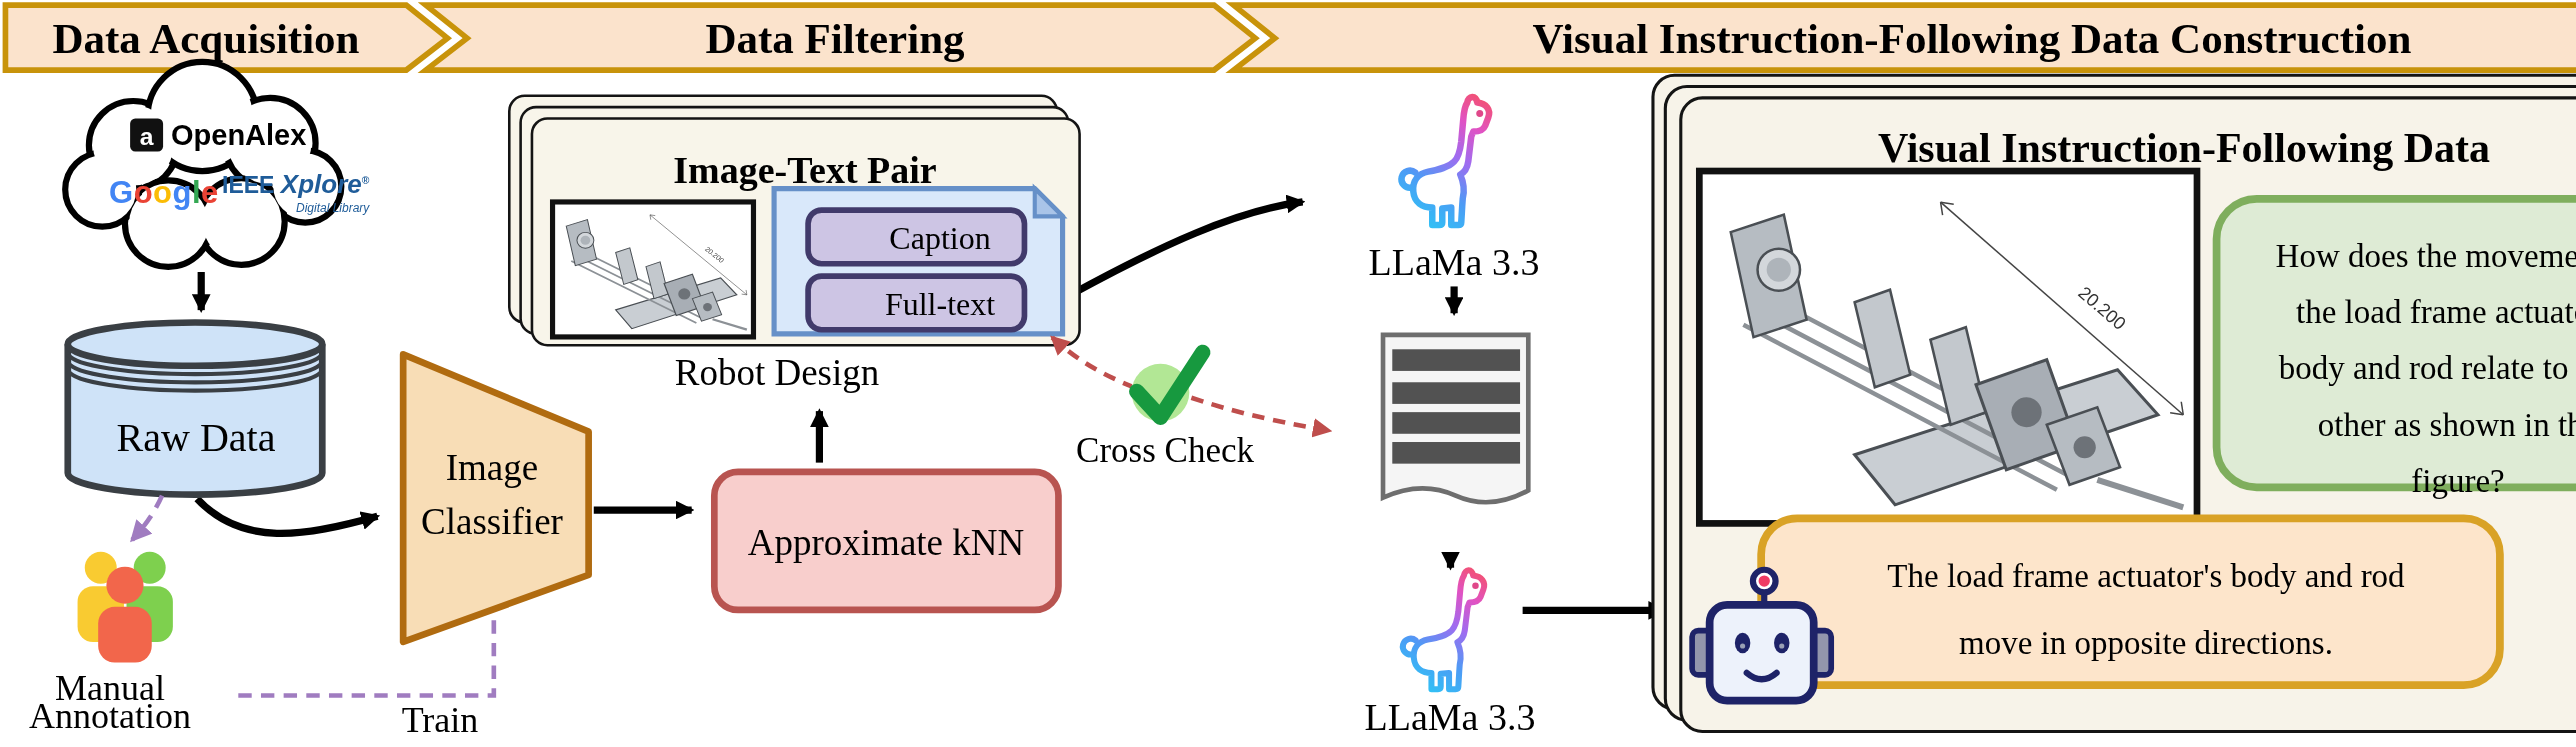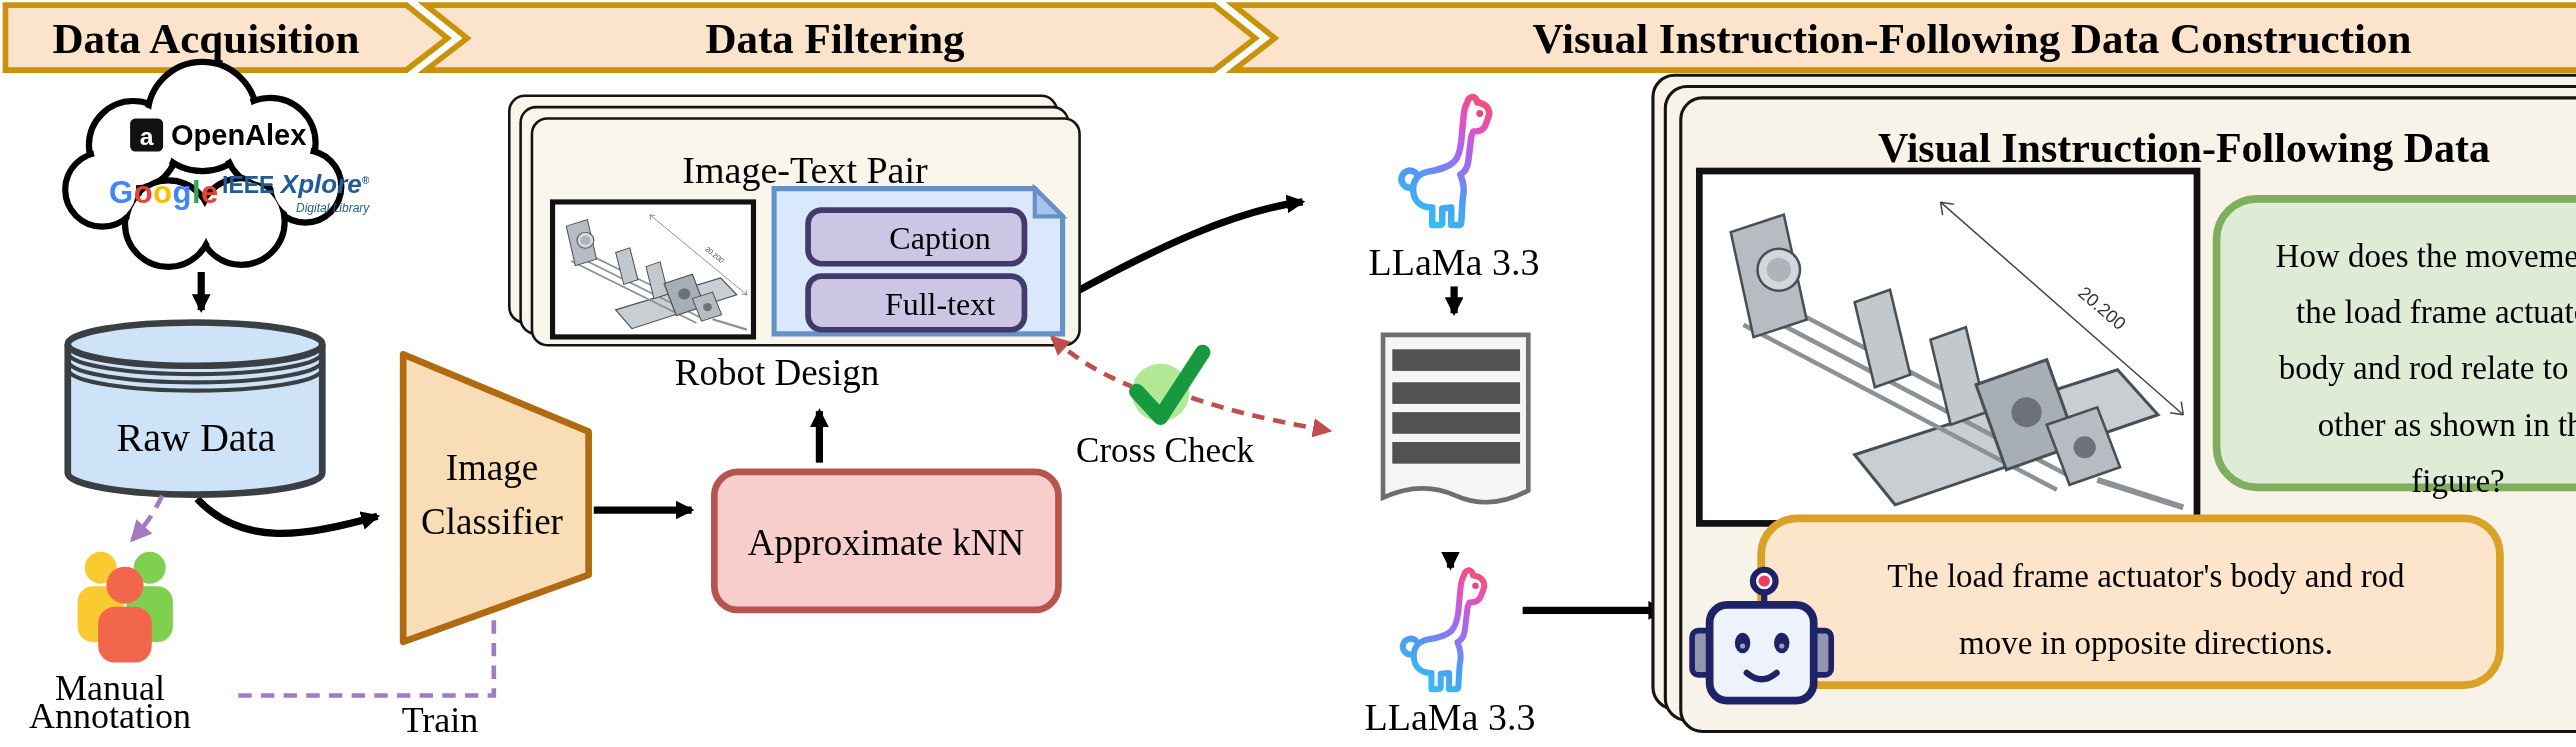--- a/index.html
+++ b/index.html
@@ -2,21 +2,21 @@
 <html style="font-size:8.2px"><head>
 <meta charset="utf-8">
 <style>
   html,body{margin:0;padding:0;background:#fff;}
   .canvas{position:relative;width:2731px;height:747px;background:#ffffff;overflow:hidden;
           font-family:"Liberation Serif",serif;}
   svg.layer{position:absolute;left:0;top:0;width:2731px;height:747px;}
   .lbl{position:absolute;transform:translate(-50%,-50%);white-space:nowrap;color:#000;
        font-family:"Liberation Serif",serif;line-height:1;}
   .banner-lbl{font-weight:bold;font-size:43px;}
-  .title-lbl{font-weight:normal;font-size:38px;}
+  .title-lbl{font-weight:bold;font-size:38px;}
   .panel-title-lbl{font-weight:bold;font-size:42px;}
   .node-lbl{font-size:37px;}
   .small-lbl{font-size:32px;margin-left:24px;}
   .sans{font-family:"Liberation Sans",sans-serif;}
   .openalex-lbl{font-weight:bold;font-size:29px;transform:translate(0,-50%);}
   .google-lbl{font-weight:bold;font-size:31px;transform:translate(0,-50%);letter-spacing:0.5px;}
   .g-blue{color:#4285F4}.g-red{color:#EA4335}.g-yellow{color:#FBBC05}.g-green{color:#34A853}
   .ieee{position:absolute;color:#1F5C99;font-family:"Liberation Sans",sans-serif;transform:translate(0,-50%);}
   .ieee .l1{font-size:23px;font-weight:bold;white-space:nowrap;}
   .ieee .xp{font-style:italic;font-size:26px;font-weight:bold;}

